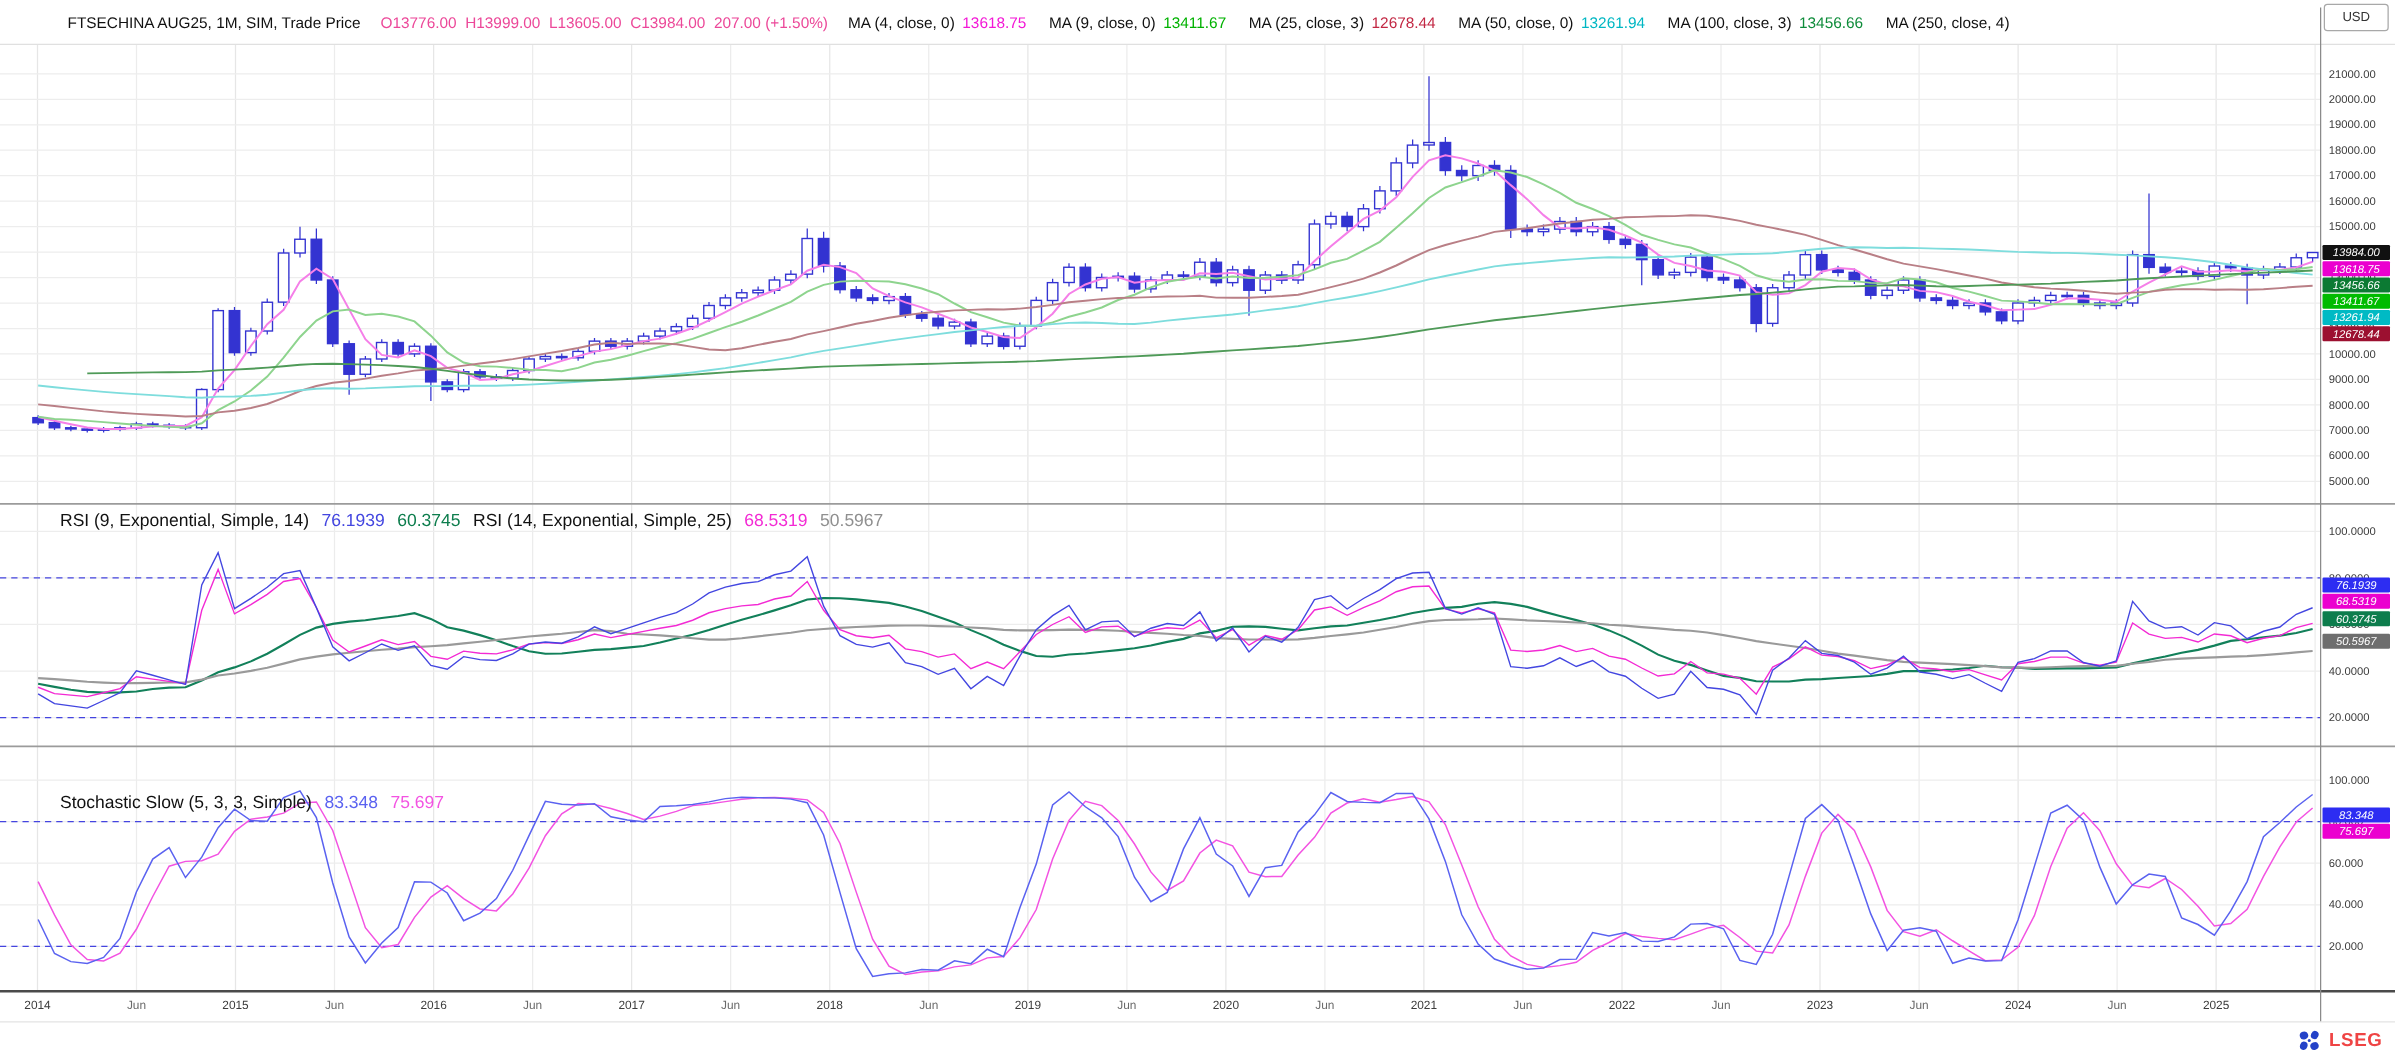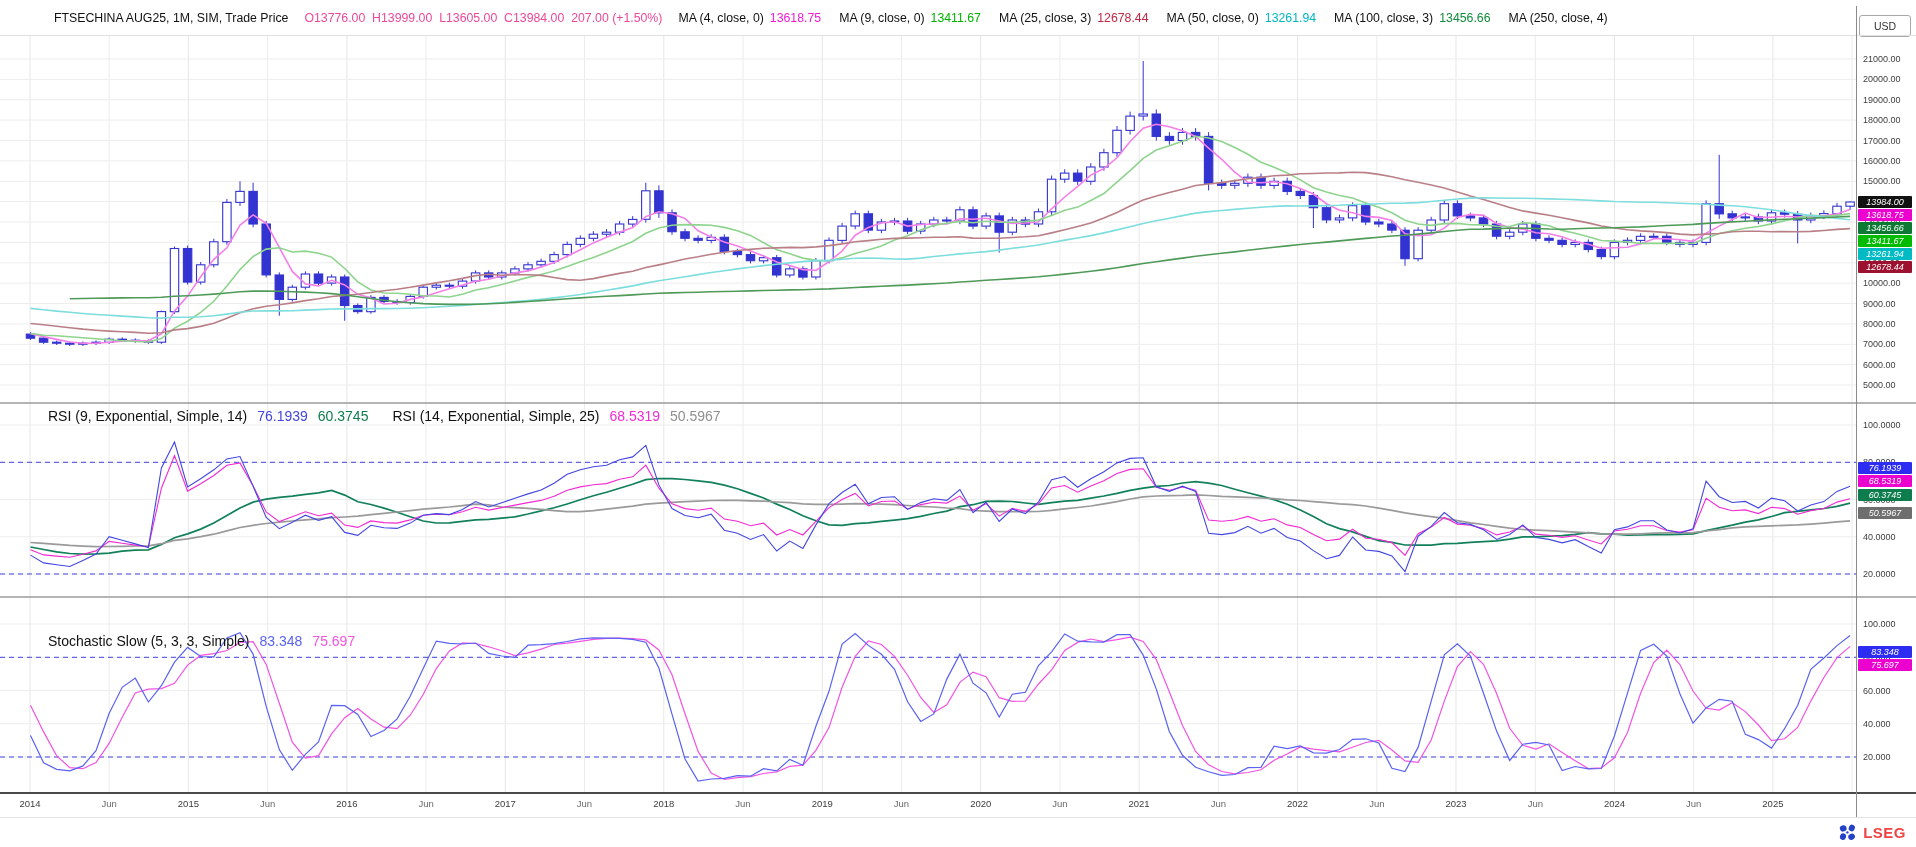--- a/index.html
+++ b/index.html
@@ -6,21 +6,21 @@
   #win{position:relative;width:1916px;height:847px;background:#fff;overflow:hidden;
        font-family:"Liberation Sans",sans-serif;color:#1a1a1a;}
   svg text{font-family:"Liberation Sans",sans-serif;}
   
   #hdr{position:absolute;left:6px;top:0;width:1856px;height:35px;display:flex;align-items:center;
        padding-left:48px;box-sizing:border-box;font-size:12.3px;white-space:nowrap;gap:16px;}
   #hdr .t{color:#111;}
   .blu{color:#ec4899;}
   .maitem{display:flex;gap:6px;text-align:center;}
   .maitem-lbl{color:#111;}
-  #usdbox{position:absolute;right:5px;top:15px;width:50px;height:20px;border:1px solid #a8a8a8;
+  #usdbox{position:absolute;right:5px;top:3px;width:50px;height:20px;border:1px solid #a8a8a8;
        border-radius:3px;display:flex;align-items:center;justify-content:center;font-size:10.5px;color:#333;background:#fff;cursor:pointer;}
   .pane-hdr{position:absolute;left:48px;font-size:14px;white-space:nowrap;display:flex;gap:10px;background:rgba(255,255,255,.0);}
   .pane-hdr .lbl{color:#111;}
   
   .badge{position:absolute;left:2px;width:54px;height:12px;line-height:12px;text-align:center;
          color:#fff;font-size:9px;border-radius:1px;font-style:italic;}
   #axiscol{position:absolute;left:1856px;top:0;width:60px;height:820px;}
   
   #logo{position:absolute;right:10px;bottom:4px;display:flex;align-items:center;gap:5px;}
   #logo .lt{font-size:15px;font-weight:bold;letter-spacing:.5px;}
@@ -506,21 +506,21 @@
         <text x="1614.5" y="807" font-size="9.5" fill="#3c3c3c" text-anchor="middle">2024</text>
         <text x="1693.7" y="807" font-size="9.5" fill="#6a6a6a" text-anchor="middle">Jun</text>
         <text x="1772.9" y="807" font-size="9.5" fill="#3c3c3c" text-anchor="middle">2025</text>
       </g>
     </svg>
 
   <div class="pane-hdr" style="top:408px;">
     <span class="lbl">RSI (9, Exponential, Simple, 14)</span>
     <span style="color: rgb(67, 70, 224);">76.1939</span>
     <span style="color: rgb(13, 125, 77);">60.3745</span>
-    <span class="lbl" style="margin-left:14px;">RSI (14, Exponential, Simple, 25)</span>
+    <span class="lbl" style="">RSI (14, Exponential, Simple, 25)</span>
     <span style="color: rgb(243, 42, 212);">68.5319</span>
     <span style="color: rgb(143, 143, 143);">50.5967</span>
   </div>
 
   <div class="pane-hdr" style="top:601px;margin-top:32px;">
     <span class="lbl">Stochastic Slow (5, 3, 3, Simple)</span>
     <span style="color: rgb(90, 98, 240);">83.348</span>
     <span style="color: rgb(243, 83, 226);">75.697</span>
   </div>
 

